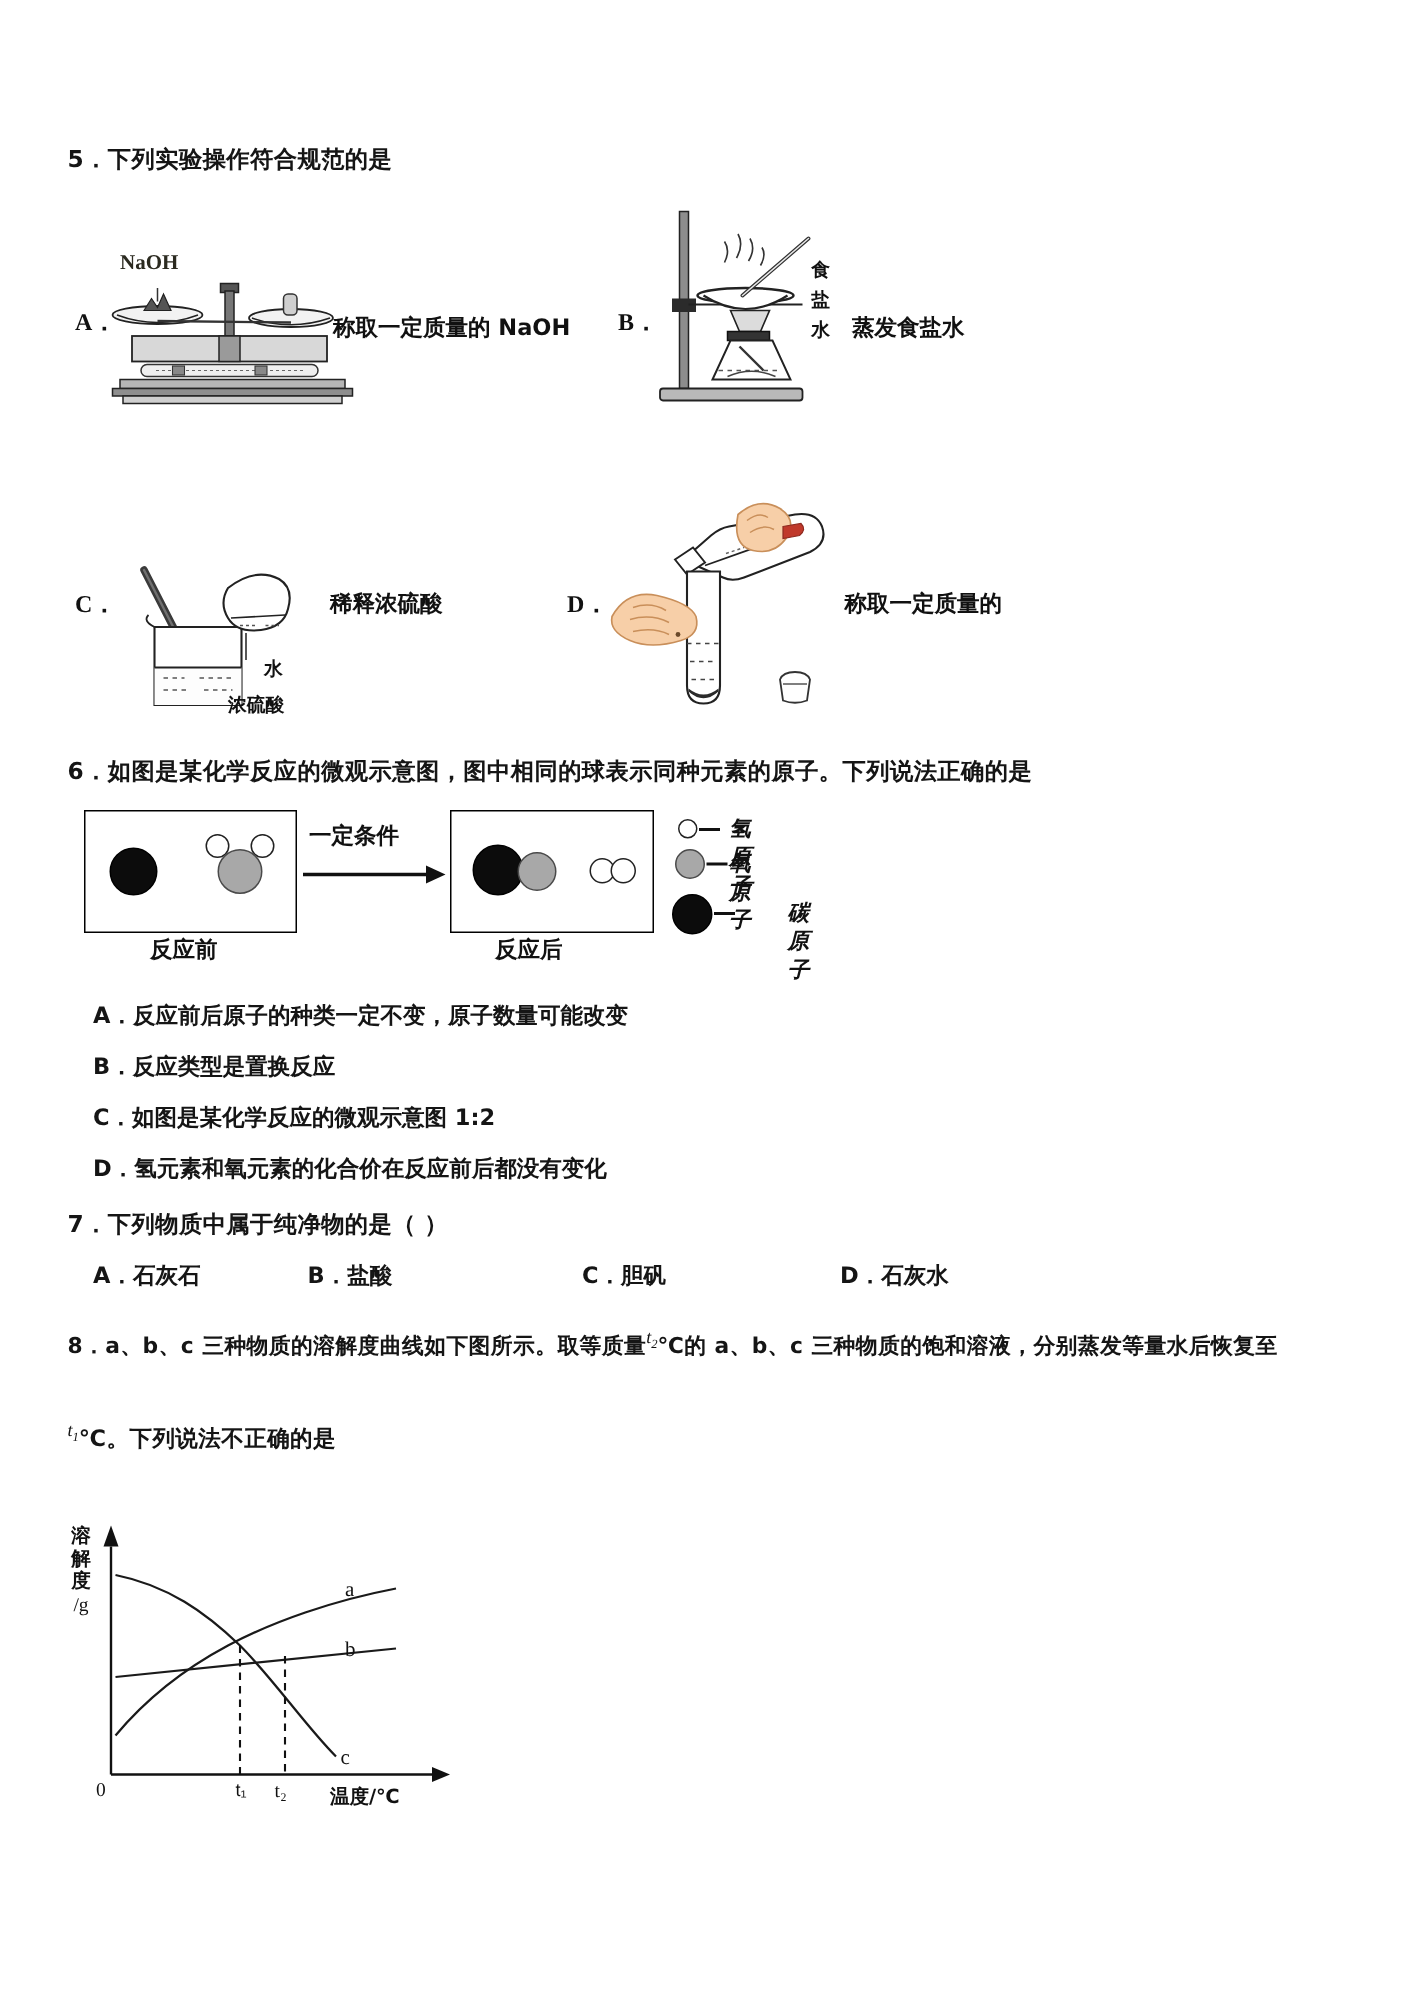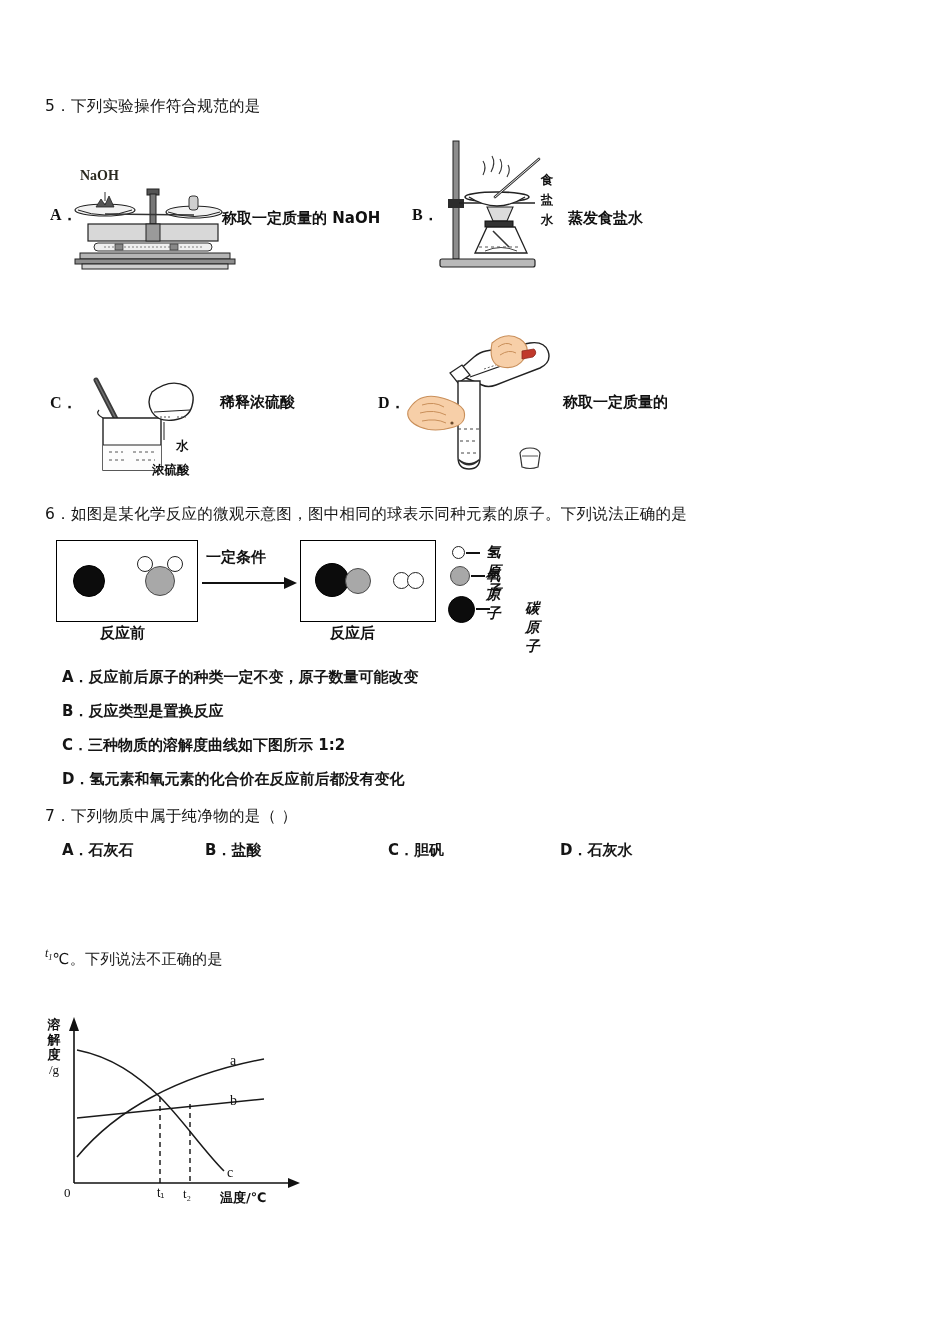--- a/index.html
+++ b/index.html
@@ -7,21 +7,21 @@
     width:950px;height:1344px;background:#ffffff;
     font-family:"Liberation Serif", serif;
     color:#111;
     position:relative;
     overflow:hidden;
   }
   .page{position:relative;width:950px;height:1344px;}
 
   .q-text{
     font-family:"DejaVu Sans", sans-serif;
-    font-weight:normal;
+    font-weight:bold;
     font-size:15.5px;
     color:#151515;
     letter-spacing:.3px;
   }
   .opt-text{
     font-family:"DejaVu Sans", sans-serif;
     font-weight:bold;
     font-size:15px;
     color:#151515;
   }
@@ -276,38 +276,41 @@
     </div>
     <div style="position:relative;height:32px;">
       <span class="atom atom-c" style="left:-4px;top:2px;width:27px;height:27px;"></span>
       <span class="abs" style="left:24px;top:14px;width:14px;height:1.6px;background:#111;"></span>
       <span class="abs legend-lbl" style="left:38px;top:5px;margin-left:35px;">碳原子</span>
     </div>
   </div>
 
   <div class="abs opt-text" style="left:62px;top:668px;">A．反应前后原子的种类一定不变，原子数量可能改变</div>
   <div class="abs opt-text" style="left:62px;top:702px;">B．反应类型是置换反应</div>
-  <div class="abs opt-text" style="left:62px;top:736px;">C．三种物质的溶解度曲线如下图所示 1:2</div>
+  <div class="abs opt-text" style="left:62px;top:736px;">C．如图是某化学反应的微观示意图 1:2</div>
   <div class="abs opt-text" style="left:62px;top:770px;">D．氢元素和氧元素的化合价在反应前后都没有变化</div>
 
   <div class="abs q-text" style="left:45px;top:806px;">7．下列物质中属于纯净物的是（      ）</div>
 
   <div class="abs opt-text" style="left:62px;top:841px;">
     <span>A．</span><span>石灰石</span>
   </div>
   <div class="abs opt-text" style="left:205px;top:841px;">
     <span>B．</span><span>盐酸</span>
   </div>
   <div class="abs opt-text" style="left:388px;top:841px;">
     <span>C．</span><span>胆矾</span>
   </div>
   <div class="abs opt-text" style="left:560px;top:841px;">
     <span>D．</span><span>石灰水</span>
   </div>
 
+  <div class="abs" style="left:45px;top:888px;width:890px;">
+    <span class="q-text" style="font-size:14.5px;">8．a、b、c 三种物质的溶解度曲线如下图所示。取等质量</span><span class="tsup"><span>t</span><sub>2</sub></span><span class="q-text" style="font-size:14.5px;">℃的 a、b、c 三种物质的饱和溶液，分别蒸发等量水后恢复至</span>
+  </div>
   <div class="abs" style="left:45px;top:950px;">
     <span class="tsup"><span>t</span><sub>1</sub></span><span class="q-text" style="font-size:15px;">℃。下列说法不正确的是</span>
   </div>
 
   <div class="abs" style="left:42px;top:1005px;width:290px;height:215px;">
 
     
     <div class="abs ylab-char" style="left:4px;top:12px;width:16px;">
       <div>溶</div>
       <div>解</div>

